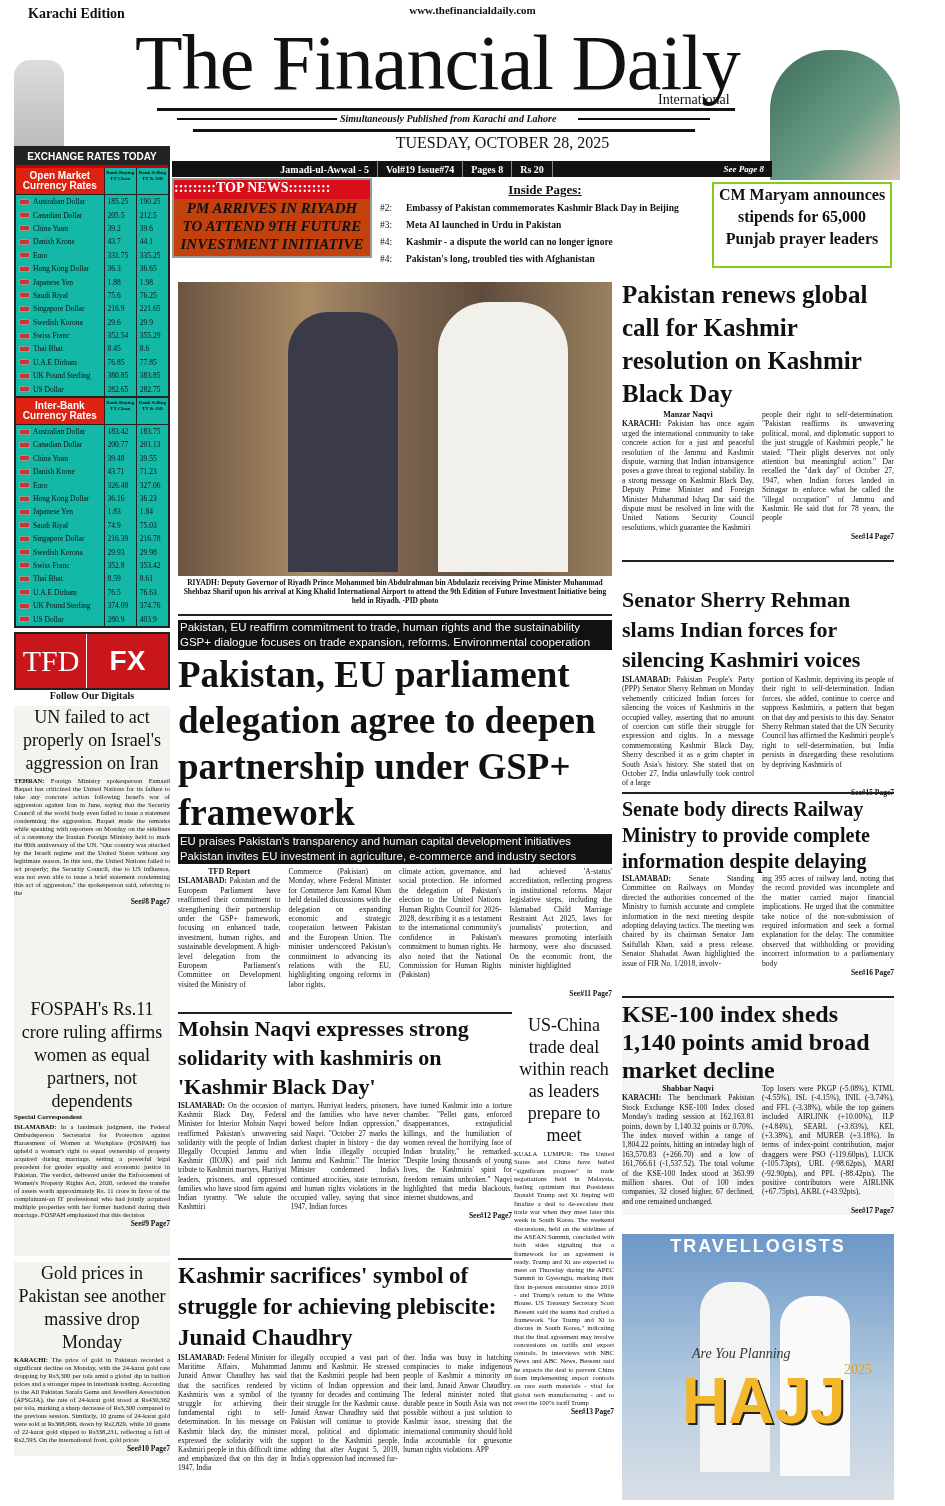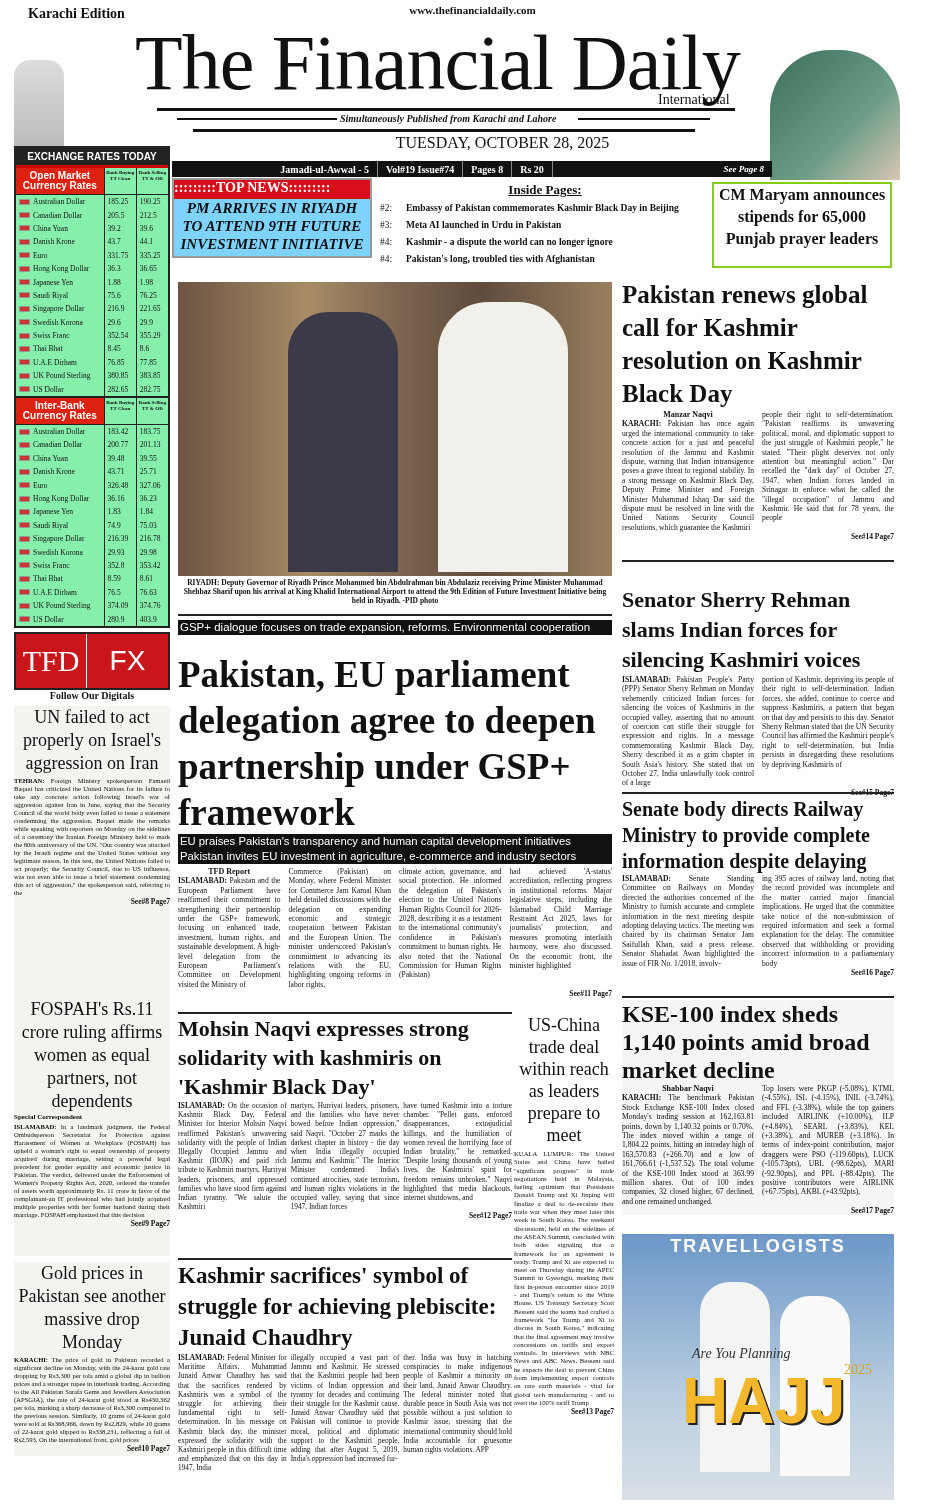--- a/index.html
+++ b/index.html
@@ -9,45 +9,45 @@
 .edition{left:28px;top:6px;font-weight:bold;font-size:14px}
 .url{left:0;width:945px;top:4px;text-align:center;font-size:11px;font-weight:bold}
 .masthead{left:135px;top:20px;font-size:78px;line-height:86px;letter-spacing:-1px}
 .intl{left:658px;top:92px;font-size:14px}
 .rule{background:#111;height:3px}
 .tagline{left:340px;top:113px;font-size:10px;font-style:italic;font-weight:bold}
 .dateline{left:0;width:945px;text-align:center;top:134px;font-size:16px;padding-left:60px}
 .monument{left:14px;top:60px;width:50px;height:88px;background:linear-gradient(#ddd,#bbb);border-radius:16px 16px 2px 2px}
 .portrait{left:770px;top:50px;width:130px;height:130px;background:linear-gradient(135deg,#3c6e5a,#6a9c86 60%,#d8c6b4);border-radius:60px 60px 0 0}
 
-.fx{left:14px;top:146px;width:156px;border:2px solid #222;background:#86efac}
+.fx{left:14px;top:146px;width:156px;border:2px solid #222;background:#14b8a6}
 .fx-title{background:#222;color:#fff;font-family:"Liberation Sans",sans-serif;font-size:10px;font-weight:bold;text-align:center;padding:3px 0;border-bottom:3px solid #c00}
 .fx-head{display:flex;border-bottom:1px solid #222}
 .fx-head .lab{background:#d21;color:#fff;font-family:"Liberation Sans",sans-serif;font-weight:bold;font-size:10px;line-height:10px;width:90px;text-align:center;padding:3px 0}
 .fx-head .col{width:33px;font-size:5px;text-align:center;border-left:1px solid #222;font-weight:bold;line-height:6px;padding-top:2px}
 .fx-row{display:flex;height:13.4px;font-size:7.5px;align-items:center}
 .fx-row .nm{width:90px;display:flex;align-items:center;gap:3px;padding-left:3px;white-space:nowrap;overflow:hidden}
 .flag{width:11px;height:6px;background:#c33;display:inline-block;border:1px solid #999}
 .fx-row .v{width:33px;border-left:1px solid #222;height:100%;display:flex;align-items:center;padding-left:3px}
 .tfd{left:14px;top:632px;width:156px;height:58px;background:#c9161b;display:flex;border:2px solid #222}
 .tfd .a{width:70px;color:#fff;font-size:30px;display:flex;align-items:center;justify-content:center}
-.tfd .b{flex:1;color:#fff;font-family:"Liberation Sans",sans-serif;font-size:28px;font-weight:normal;display:flex;align-items:center;justify-content:center;border-left:1px solid #fff}
+.tfd .b{flex:1;color:#fff;font-family:"Liberation Sans",sans-serif;font-size:28px;font-weight:bold;display:flex;align-items:center;justify-content:center;border-left:1px solid #fff}
 .follow{left:14px;top:690px;width:156px;text-align:center;font-size:10px;font-weight:bold}
 
 .lstory{left:14px;width:156px;background:#f3f3f0}
 .lstory h2{font-weight:normal;text-align:center;font-size:18px;line-height:23px}
 .lstory .by{font-size:7px;font-weight:bold;}
 .lstory p{font-size:6.6px;line-height:8px;text-align:justify;margin-top:2px}
 .see{font-size:7.5px;font-weight:bold;text-align:right}
 
 .infobar{left:172px;top:161px;width:600px;height:16px;background:#111;color:#fff;font-size:10px;font-weight:bold;display:flex;align-items:center}
 .infobar span{padding:0 8px;border-right:1px solid #888;height:100%;display:flex;align-items:center}
 .topnews{left:172px;top:178px;width:200px;border:2px solid #999}
 .topnews .t{background:#d80f1a;color:#fff;text-align:left;font-size:14px;font-weight:bold;height:19px}
-.topnews .b{background:#7dd3fc;text-align:center;font-style:italic;font-weight:bold;font-size:15px;line-height:18px;padding:0 2px 3px}
+.topnews .b{background:#c2410c;text-align:center;font-style:italic;font-weight:bold;font-size:15px;line-height:18px;padding:0 2px 3px}
 .inside{left:380px;top:182px;width:330px}
 .inside h3{text-align:center;font-size:13px;text-decoration:underline;margin-bottom:2px}
 .inside .row{display:flex;font-size:9.5px;font-weight:bold;line-height:17px}
 .inside .row .n{width:26px;font-weight:normal}
 .cmbox{left:712px;top:182px;width:180px;height:86px;border:2px solid #84cc16;text-align:center;font-weight:bold;font-size:16px;line-height:22px}
 
 .photo{left:178px;top:282px;width:434px;height:294px;background:linear-gradient(90deg,#6d5442 0%,#a88c66 30%,#7e6651 50%,#5f4c3d 70%,#9a805f 100%)}
 .photo .p1{position:absolute;left:110px;top:30px;width:110px;height:260px;background:#3a3a48;border-radius:40px 40px 0 0}
 .photo .p2{position:absolute;left:260px;top:20px;width:130px;height:270px;background:#f2f0ea;border-radius:50px 50px 0 0}
 .caption{left:178px;top:578px;width:434px;font-size:7.5px;font-weight:bold;text-align:center;line-height:9px}
@@ -242,21 +242,21 @@
         </div>
         <div class="v">39.48</div>
         <div class="v">39.55</div>
       </div>
       <div class="fx-row">
         <div class="nm">
           <span class="flag"></span>
           <span>Danish Krone</span>
         </div>
         <div class="v">43.71</div>
-        <div class="v">25.71</div>
+        <div class="v">71.23</div>
       </div>
       <div class="fx-row">
         <div class="nm">
           <span class="flag"></span>
           <span>Euro</span>
         </div>
         <div class="v">326.48</div>
         <div class="v">327.06</div>
       </div>
       <div class="fx-row">
@@ -398,20 +398,21 @@
 </div>
 <div class="abs cmbox">CM Maryam announces stipends for 65,000 Punjab prayer leaders</div>
 
 <div class="abs photo">
     <div class="p1"></div>
     <div class="p2"></div>
   </div>
 <div class="abs caption">RIYADH: Deputy Governor of Riyadh Prince Mohammed bin Abdulrahman bin Abdulaziz receiving Prime Minister Muhammad Shehbaz Sharif upon his arrival at King Khalid International Airport to attend the 9th Edition of Future Investment Initiative being held in Riyadh. -PID photo</div>
 <div class="abs hline" style="left:178px;top:614px;width:434px"></div>
 <div class="abs" style="left:178px;top:620px;width:434px">
+  <div class="band">Pakistan, EU reaffirm commitment to trade, human rights and the sustainability</div>
   <div class="band">GSP+ dialogue focuses on trade expansion, reforms. Environmental cooperation</div>
 </div>
 <div class="abs lead">Pakistan, EU parliament delegation agree to deepen partnership under GSP+ framework</div>
 <div class="abs" style="left:178px;top:834px;width:434px">
   <div class="band" style="font-size:11.3px">EU praises Pakistan's transparency and human capital development initiatives</div>
   <div class="band" style="font-size:11.3px">Pakistan invites EU investment in agriculture, e-commerce and industry sectors</div>
 </div>
 <div class="abs" style="left:178px;top:867px;width:434px">
   <div class="cols4">
     <div><div class="by" style="font-size:8px;font-weight:bold;text-align:center">TFD Report</div><b class="k">ISLAMABAD:</b> <span>Pakistan and the European Parliament have reaffirmed their commitment to strengthening their partnership under the GSP+ framework, focusing on enhanced trade, investment, human rights, and sustainable development. A high-level delegation from the European Parliament's Committee on Development visited the Ministry of</span></div>

